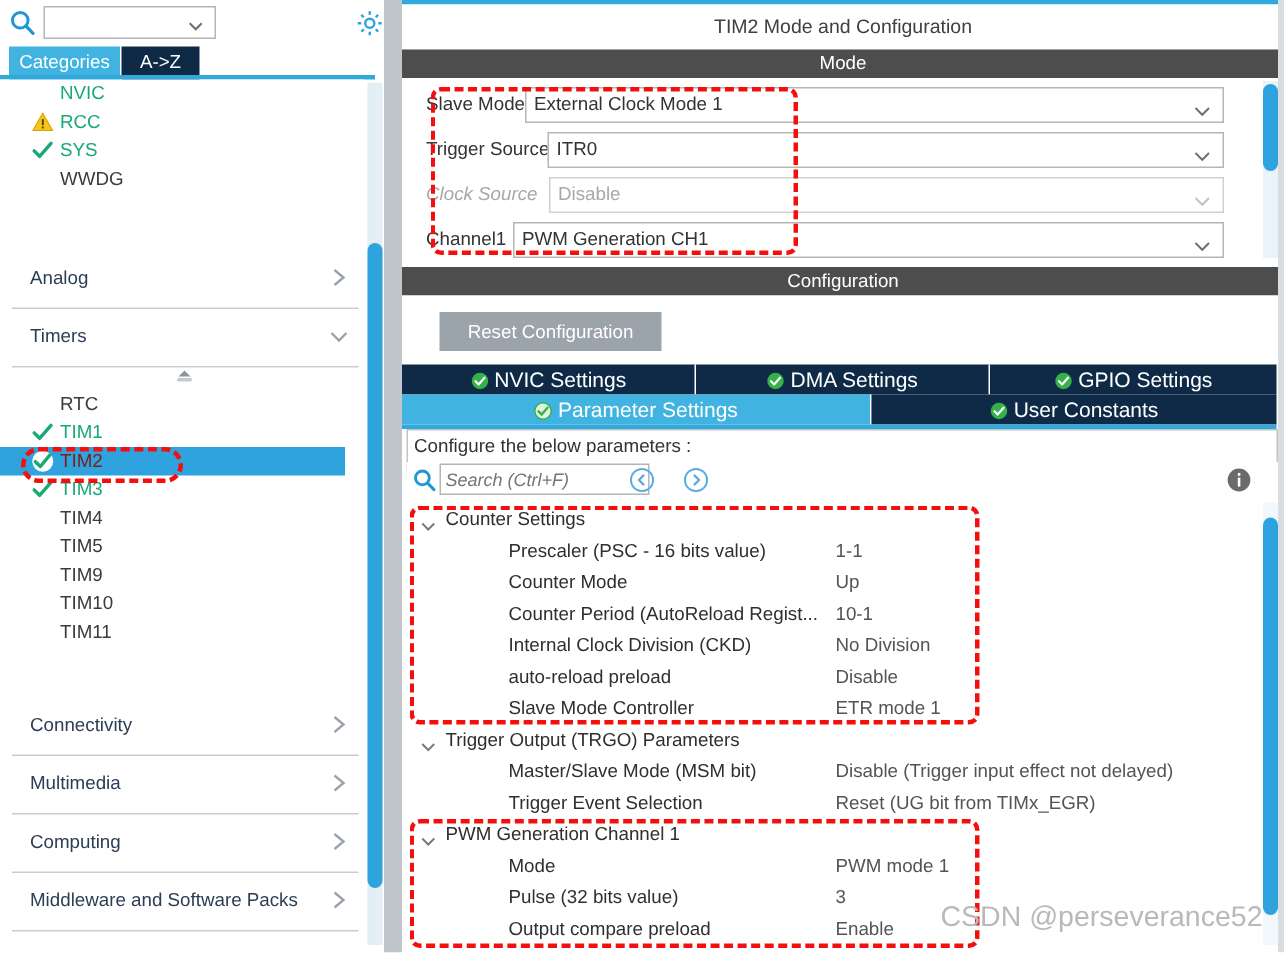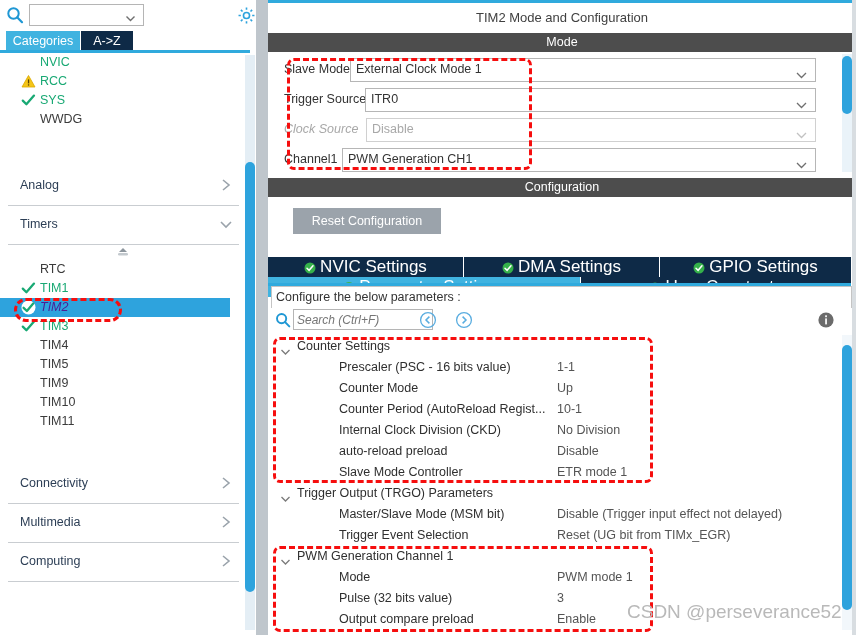--- a/index.html
+++ b/index.html
@@ -112,21 +112,21 @@
 
   #timer-list { position: absolute; left: 0; top: 260px; width: 243px; height: 178px; }
   .tmr {
     position: absolute; left: 0; height: 19px;
     width: 230px;
     font-size: 12.5px; line-height: 19px; white-space: nowrap;
   }
   .tmr .tname { position: absolute; left: 40px; top: 0; }
   .tmr .tico { position: absolute; left: 21px; top: 2px; width: 15px; height: 15px; }
   .tmr.selected { background: #2ea3dd; }
-  .tmr.selected .tname { color: #4c1d95; font-style: italic; }
+  .tmr.selected .tname { color: #7f1d1d; }
 
   #left-scroll-track {
     position: absolute; left: 245px; top: 55px;
     width: 10px; height: 575px;
     background: #e4eef5;
   }
   #left-scroll-thumb {
     position: absolute; left: 245px; top: 162px;
     width: 10px; height: 430px;
     background: #2ea3dd;
@@ -215,24 +215,23 @@
     background: #9ba3ab; color: #ffffff;
     font-size: 12.5px; line-height: 26px; text-align: center;
     cursor: default;
   }
   .tabrow { position: absolute; left: 0; width: 588px; height: 20px; }
   #tabrow1 { top: 46px; }
   #tabrow2 { top: 66px; }
   .ctab {
     position: absolute; top: 0; height: 20px;
     background: #0e2a47; color: #ffffff;
-    font-size: 17px; line-height: 20px; text-align: center;
+    font-size: 14px; line-height: 20px; text-align: center;
     border-right: 1px solid #ffffff;
     cursor: default;
-    margin-top: 14px;
   }
   .ctab.active { background: #40b3e0; }
   .ctab .chk { display: inline-block; width: 12px; height: 12px; vertical-align: -2px; margin-right: 4px; }
   #tabs-bottomline {
     position: absolute; left: 0; top: 86px;
     width: 583px; height: 3px;
     background: #30aadd;
   }
 
   #configure-hdr {
@@ -478,20 +477,28 @@
       </span>
     </div>
     <div class="cat" style="top:544px">
       <span class="cat-label">Computing</span>
       <span class="cat-arrow">
         <svg width="14" height="16" viewBox="0 0 14 16">
             <polyline points="4,3 10,8 4,13" fill="none" stroke="#9aa3ab" stroke-width="1.6"></polyline>
           </svg>
       </span>
     </div>
+    <div class="cat" style="top:583px">
+      <span class="cat-label">Middleware and Software Packs</span>
+      <span class="cat-arrow">
+        <svg width="14" height="16" viewBox="0 0 14 16">
+            <polyline points="4,3 10,8 4,13" fill="none" stroke="#9aa3ab" stroke-width="1.6"></polyline>
+          </svg>
+      </span>
+    </div>
 
     <div id="left-scroll-track"></div>
     <div id="left-scroll-thumb"></div>
   </div>
 
   <div id="left-panel-divider"></div>
 
   <div id="right-panel">
     <div id="right-topline"></div>
 

